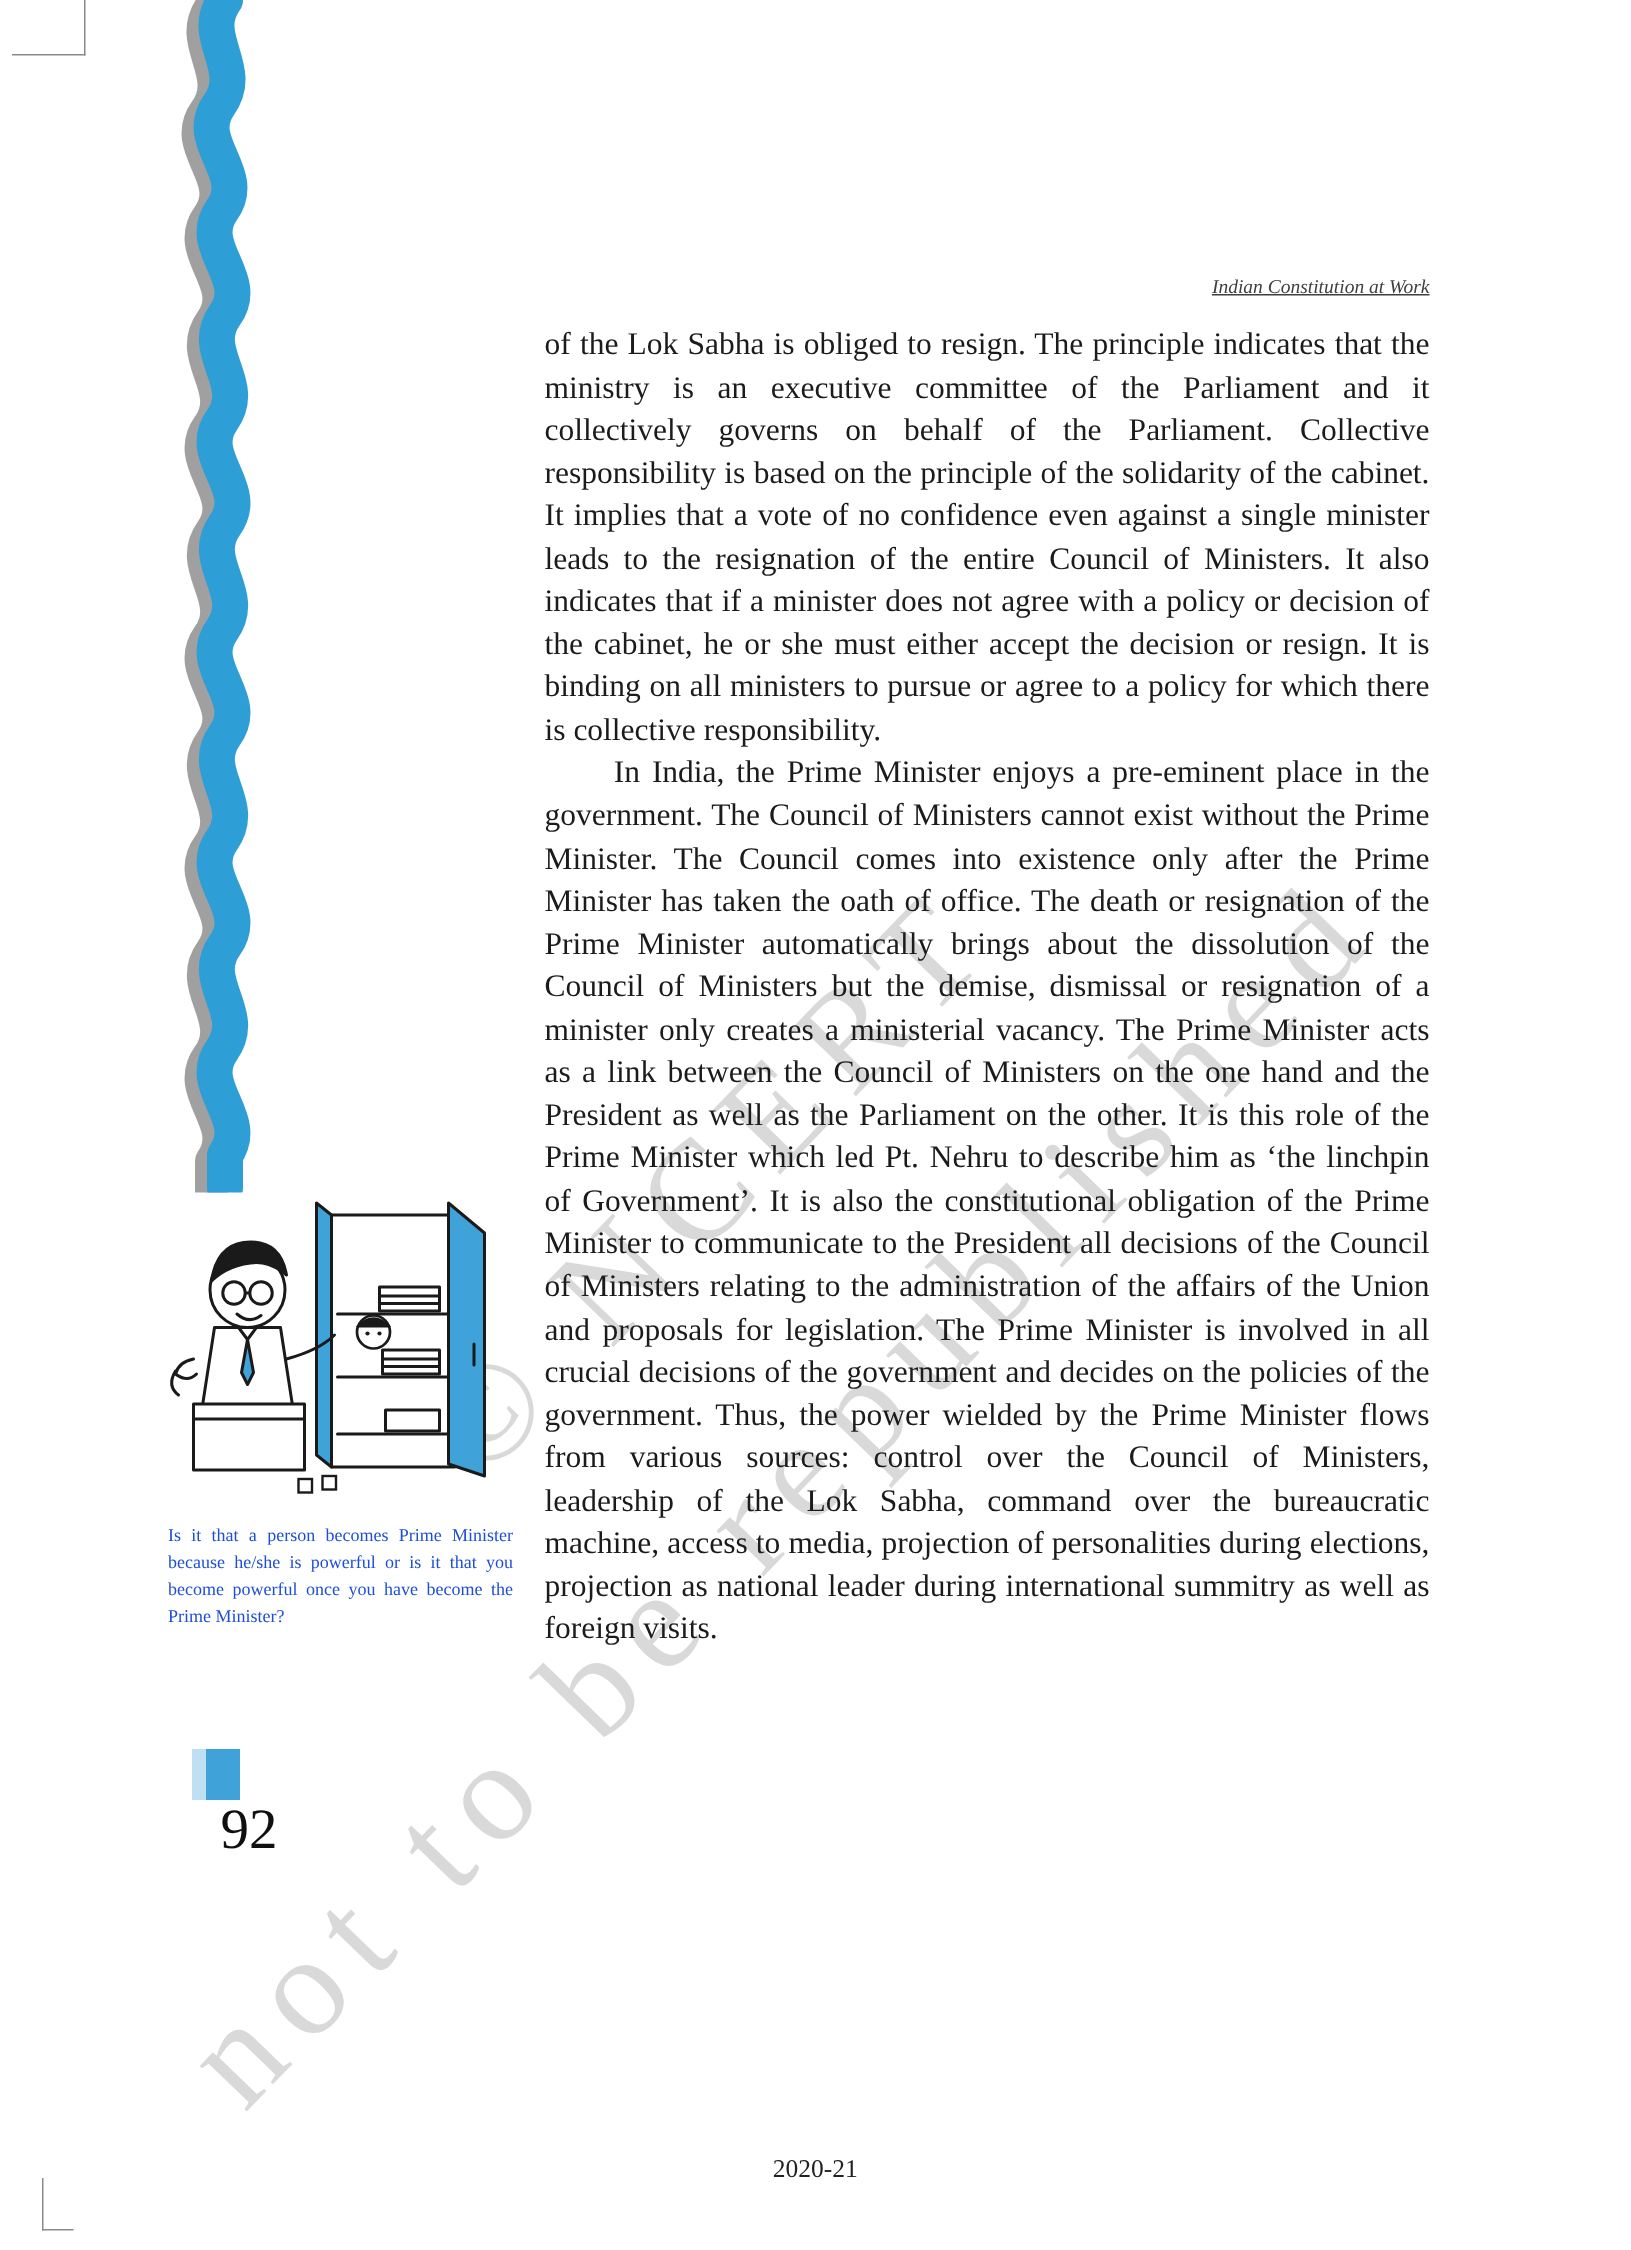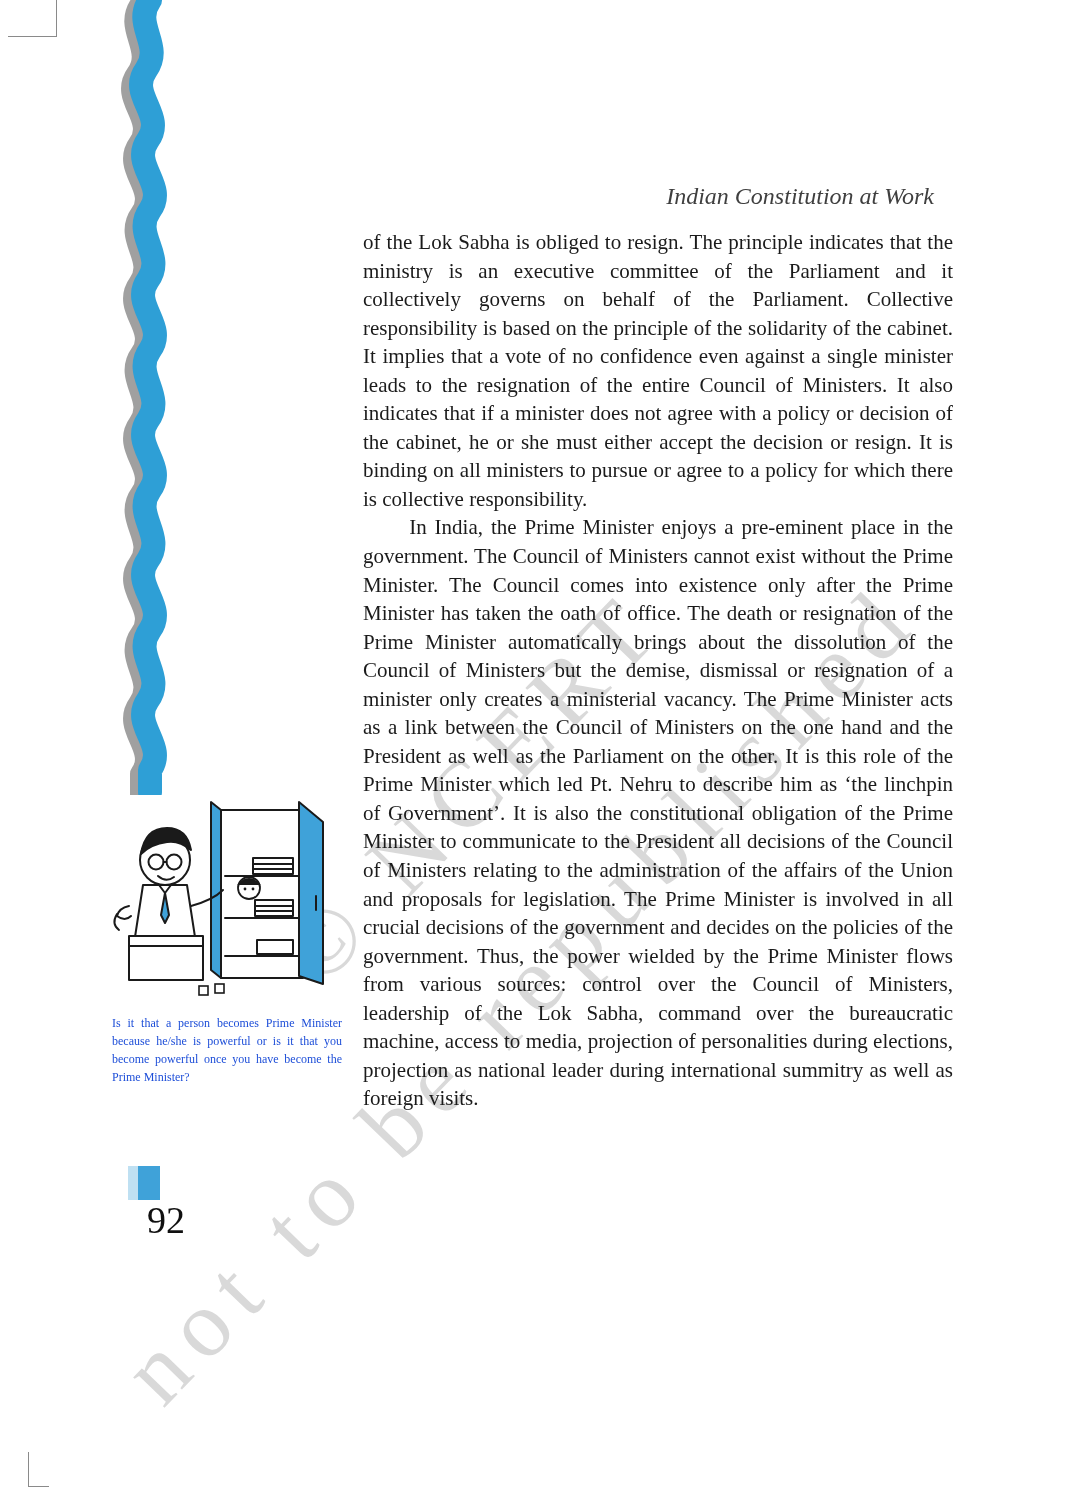--- a/index.html
+++ b/index.html
@@ -19,26 +19,26 @@
   .watermark span {
     position:absolute; z-index:1; white-space:nowrap; pointer-events:none;
     font-size:95px; letter-spacing:14px; color:#6e6e6e; opacity:0.26;
     transform:rotate(-46deg); transform-origin:0 50%;
     font-family:"Liberation Serif",serif;
   }
   .wm1 { left:298px; top:912px; }
   .wm2 { left:140px; top:1332px; }
   
   .running-header {
-    position:absolute; left:347px; top:183px; width:587px; z-index:2;
-    text-align:right; font-style:italic; font-size:24px; color:#3f3f3f;
+    position:absolute; left:366px; top:183px; width:587px; z-index:2;
+    text-align:right; font-style:italic; font-size:13px; color:#3f3f3f;text-decoration:underline;
   }
   
   .body-text {
-    position:absolute; left:363px; top:228px; width:590px; z-index:2;
+    position:absolute; left:363px; top:215px; width:590px; z-index:2;
     font-size:21px; line-height:1.36; color:#1b1b1b; text-align:justify;
   }
   .body-text p { margin:0; }
   .body-text p.indent { text-indent:2.2em; }
   
   .illustration { position:absolute; left:103px; top:788px; z-index:2; }
   
   .caption {
     position:absolute; left:112px; top:1014px; width:230px; z-index:2;
     font-size:12px; line-height:1.5; color:#1d4ed8;
@@ -133,14 +133,15 @@
 
     <rect x="96" y="198" width="9" height="9" fill="none" stroke="#1a1a1a" stroke-width="1.6"></rect>
     <rect x="112" y="196" width="9" height="9" fill="none" stroke="#1a1a1a" stroke-width="1.6"></rect>
   </svg>
 
   <div class="caption">Is it that a person becomes Prime Minister because he/she is powerful or is it that you become powerful once you have become the Prime Minister?</div>
 
   <div class="blue-square"></div>
   <div class="page-number">92</div>
 
+  <div class="footer">2020-21</div>
 
 </div>
 
 </body></html>

